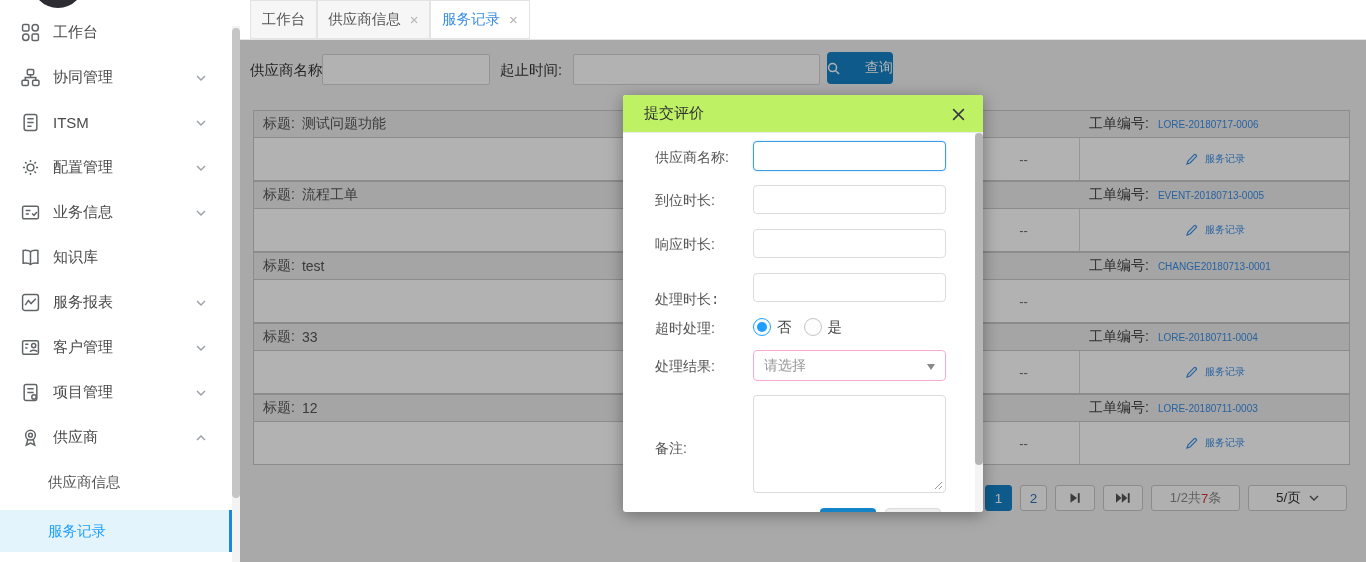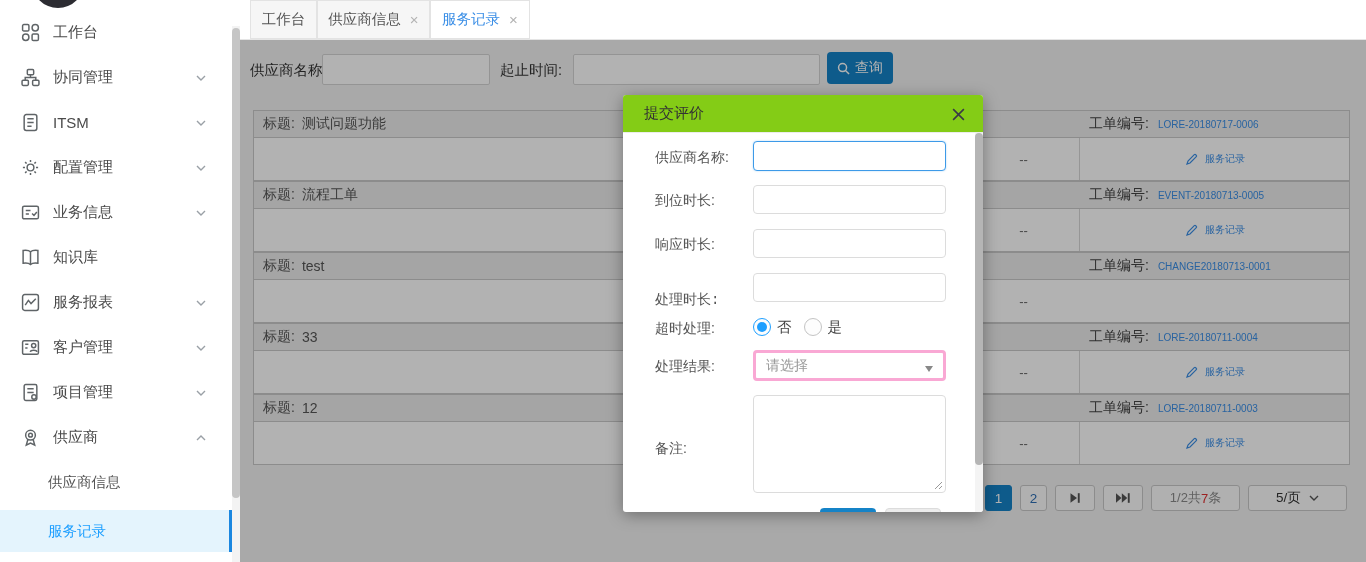--- a/index.html
+++ b/index.html
@@ -26,21 +26,21 @@
   .tab { position:absolute; top:0; height:39px; display:flex; align-items:center; justify-content:center;
     font-size:14.5px; color:#555; background:#f6f6f6; border:1px solid #e3e3e3; cursor:pointer; }
   .tab.active { background:#fff; color:#3a8ee6; }
   .tab .tab-close { margin-left:9px; color:#b3b3b3; font-size:15px; }
 
   .content { position:absolute; left:0; top:40px; right:0; bottom:0; background:#f2f2f2; overflow:hidden; }
   .s-label { position:absolute; font-size:14.5px; color:#333; }
   .s-input { position:absolute; height:31px; background:#fff; border:1px solid #d5d5d5; border-radius:2px;
     font-size:14px; padding:0 8px; outline:none; color:#333; }
   .query-btn { position:absolute; left:587px; top:12px; width:66px; height:32px; background:#1583c7; border:none;
-    border-radius:4px; color:#fff; font-size:14px; display:flex; align-items:center; justify-content:center; gap:5px; cursor:pointer; }
+    border-radius:4px; color:#fff; font-size:14px; display:flex; align-items:center; justify-content:space-between; gap:5px; cursor:pointer; }
 
   .rtable { position:absolute; left:13px; top:70px; width:1097px; }
   .row-head { height:28px; background:#ededed; border:1px solid #c9c9c9; position:relative; display:flex; align-items:center; padding-left:9px; font-size:14px; color:#555; }
   .row-head .t-val { margin-left:7px; color:#555;text-align:center; }
   .row-head .order-wrap { position:absolute; left:835px; top:0; height:100%; display:flex; align-items:center; color:#444; }
   .row-head .order-wrap a { margin-left:9px; }
   .row-detail { height:43px; background:#fff; border:1px solid #c9c9c9; border-top:none; position:relative; }
   .cell-dash { position:absolute; left:713px; top:0; width:112px; height:100%; border-left:1px solid #d7d7d7;
     display:flex; align-items:center; justify-content:center; color:#666; font-size:13px; }
   .cell-action { position:absolute; left:825px; top:0; width:271px; height:100%; border-left:1px solid #d7d7d7;
@@ -55,36 +55,36 @@
   .pg-icon { width:40px; color:#555; }
   .pg-info { width:89px; color:#8a8a8a; font-size:13px; cursor:default; }
   .pg-info .cnt { color:#e03131; }
   .pg-size { width:99px; color:#333; gap:8px; }
 
   .dim-overlay { position:absolute; left:0; top:0; right:0; bottom:0; background:rgba(0,0,0,0.30); z-index:40; }
 
   
   .modal { position:absolute; left:623px; top:95px; width:360px; height:417px; background:#fff; z-index:60;
     border-radius:3px; box-shadow:0 3px 16px rgba(0,0,0,0.35); overflow:hidden; }
-  .modal-header { position:absolute; left:0; top:0; right:0; height:38px; background:#84cc16; border-bottom:1px solid #ececec;
+  .modal-header { position:absolute; left:0; top:0; right:0; height:38px; background:#bef264; border-bottom:1px solid #ececec;
     display:flex; align-items:center; }
   .modal-title { margin-left:21px; font-size:15px; color:#333; }
   .modal-close { position:absolute; right:15px; top:9px; width:20px; height:20px; display:flex; align-items:center; justify-content:center;
     color:#3a3a46; cursor:pointer; }
   .m-label { position:absolute; left:32px; font-size:14px; color:#555; }
   .m-input { position:absolute; left:130px; width:193px; height:29px; border:1px solid #dcdcdc; border-radius:4px;
     padding:0 8px; font-size:14px; outline:none; background:#fff; }
   .m-input.focused { border:1px solid #3d9ae8; box-shadow:0 0 2px rgba(61,154,232,.4); height:30px; }
   .radio-row { position:absolute; left:130px; top:222px; height:20px; display:flex; align-items:center; font-size:14.5px; color:#444; }
   .radio { width:18px; height:18px; border-radius:50%; border:1px solid #c4c4c4; background:#fdfdfd; position:relative; cursor:pointer; }
   .radio.checked { border-color:#1e9fff; }
   .radio.checked::after { content:""; position:absolute; left:3px; top:3px; width:10px; height:10px; border-radius:50%; background:#1e9fff; }
   .radio-row .r-lb1 { margin:0 12px 0 6px; }
   .radio-row .r-lb2 { margin-left:6px; }
-  .m-select { position:absolute; left:130px; top:255px; width:193px; height:31px; border:3px solid #f9a8d4; border-radius:4px;
+  .m-select { position:absolute; left:130px; top:255px; width:193px; height:31px; border:1px solid #f9a8d4; border-radius:4px;
     background:#fff; display:flex; align-items:center; padding:0 10px; font-size:14px; color:#999; cursor:pointer; }
   .m-select .sel-arrow { position:absolute; right:10px; top:13px; width:0; height:0;
     border-left:4.5px solid transparent; border-right:4.5px solid transparent; border-top:6px solid #888; }
   .m-textarea { position:absolute; left:130px; top:300px; width:193px; height:98px; border:1px solid #dcdcdc; border-radius:4px;
     resize:none; outline:none; padding:6px 8px; font-size:14px; font-family:inherit; }
   .ta-grip { position:absolute; left:311px; top:386px; pointer-events:none; }
   .m-btn-blue { position:absolute; left:197px; top:413px; width:56px; height:30px; background:#1583c7; border:none; border-radius:4px; cursor:pointer; }
   .m-btn-gray { position:absolute; left:262px; top:413px; width:56px; height:30px; background:#ececec; border:1px solid #dcdcdc; border-radius:4px; cursor:pointer; }
   .modal-scroll-track { position:absolute; right:0; top:38px; bottom:0; width:8px; background:#f4f4f4; }
   .modal-scroll-thumb { position:absolute; right:0; top:38px; width:8px; height:332px; background:#b5b5b5; border-radius:4px; }

